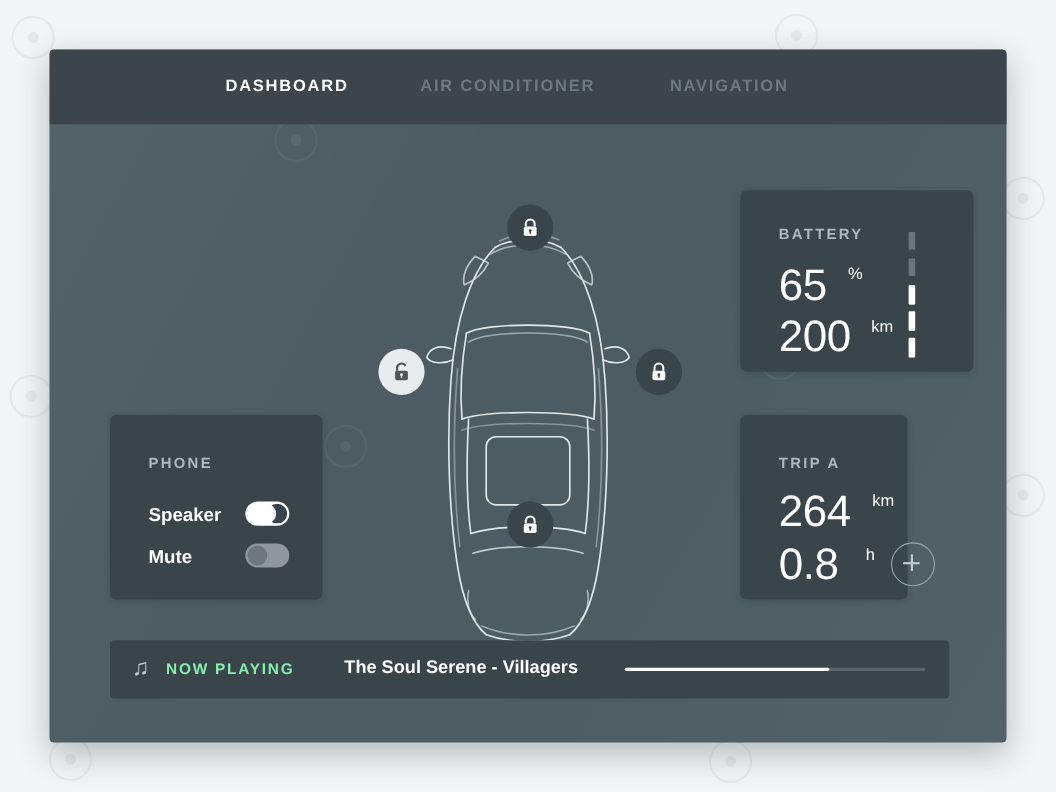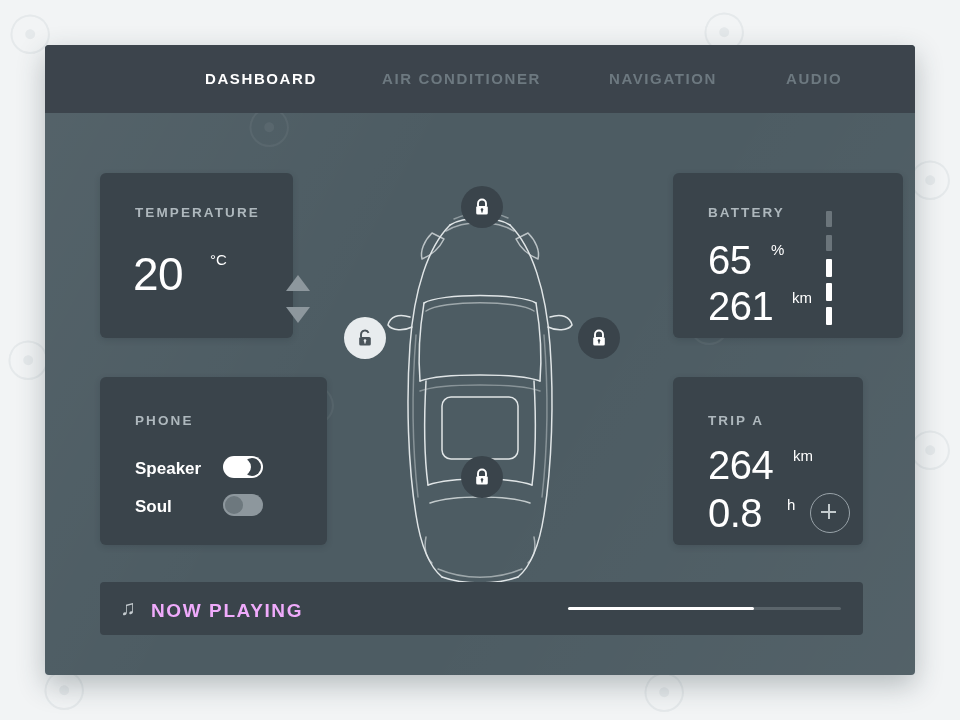--- a/index.html
+++ b/index.html
@@ -175,24 +175,24 @@
   #np-note {
     position: absolute;
     left: 20px; top: 14px;
     font-size: 21px;
     color: #c5ccd0;
     line-height: 24px;
   }
   #np-label {
     position: absolute;
     left: 51px; top: 18px;
-    font-size: 19px;
+    font-size: 14px;
     letter-spacing: 1.6px;
     font-weight: bold;
-    color: #f0abfc;
+    color: #86efac;
     white-space: nowrap;
   }
   #np-track {
     position: absolute;
     left: 213px; top: 16px;
     font-size: 16.5px;
     font-weight: bold;
     color: #ffffff;
     white-space: nowrap;
   }
@@ -257,60 +257,52 @@
 <div id="screen">
 
   <div class="wm" style="left:200px;top:52px;">☉</div>
   <div class="wm" style="left:640px;top:250px;">☉</div>
   <div class="wm" style="left:245px;top:330px;">☉</div>
 
   <div id="tabbar">
     <div class="tab active" style="left: 160px;">DASHBOARD</div>
     <div class="tab" style="left: 564px;">NAVIGATION</div>
     <div class="tab" style="left: 337px;">AIR CONDITIONER</div>
-    <div class="tab" style="left: 741px;">AUDIO</div>
-  </div>
-
-  <div class="panel" style="left:55px; top:128px; width:193px; height:165px;">
-    <div class="panel-title" style="top:32px;">TEMPERATURE</div>
-    <div class="bigval" style="left:33px; top:78px;">20</div>
-    <div class="unit" style="left:110px; top:78px;">°C</div>
-    <div class="tri tri-up" style="left:186px; top:102px;"></div>
-    <div class="tri tri-down" style="left:186px; top:134px;"></div>
-  </div>
-
-  <div class="panel" style="left:628px; top:128px; width:230px; height:165px;">
+  </div>
+
+
+  <div class="panel" style="left:628px; top:128px; width:212px; height:165px;">
     <div class="panel-title" style="top:32px;">BATTERY</div>
     <div class="bigval" style="left:35px; top:67px; font-size:40px;">65</div>
     <div class="unit" style="left:98px; top:68px;">%</div>
-    <div class="bigval" style="left:35px; top:113px; font-size:40px;">261</div>
+    <div class="bigval" style="left:35px; top:113px; font-size:40px;">200</div>
     <div class="unit" style="left:119px; top:116px;">km</div>
 
     <div>
       <div class="seg off" style="left:153px; top:38px;  height:16px;"></div>
       <div class="seg off" style="left:153px; top:62px;  height:16px;"></div>
       <div class="seg on" style="left:153px; top:86px;  height:18px;"></div>
       <div class="seg on" style="left:153px; top:110px; height:18px;"></div>
       <div class="seg on" style="left:153px; top:134px; height:18px;"></div>
     </div>
   </div>
 
-  <div class="panel" style="left:55px; top:332px; width:227px; height:168px;">
+  <div class="panel" style="left:55px; top:332px; width:193px; height:168px;">
     <div class="panel-title" style="top:36px;">PHONE</div>
     <div class="tog-label" style="left:35px; top:82px;">Speaker</div>
     <div class="tog on" style="left:123px; top:79px;">
       <div class="knob"></div>
     </div>
-    <div class="tog-label" style="left:35px; top:120px;">Soul</div>
+    <div class="tog-label" style="left:35px; top:120px;">Mute</div>
     <div class="tog off" style="left:123px; top:117px;">
       <div class="knob"></div>
     </div>
   </div>
 
-  <div class="panel" style="left:628px; top:332px; width:190px; height:168px;">
+  <div class="panel" style="left:628px; top:332px; width:152px; height:168px;">
     <div class="panel-title" style="top:36px;">TRIP A</div>
     <div class="bigval" style="left:35px; top:68px; font-size:40px;">264</div>
     <div class="unit" style="left:120px; top:70px;">km</div>
     <div class="bigval" style="left:35px; top:116px; font-size:40px;">0.8</div>
     <div class="unit" style="left:114px; top:119px;">h</div>
     <div id="trip-plus" style="left:137px; top:116px;"></div>
   </div>
 
   <svg id="car-art" width="200" height="400" viewBox="0 0 200 400" fill="none">
     <g stroke="#eef2f3" stroke-width="1.5" stroke-linecap="round" stroke-linejoin="round" opacity="0.92">
@@ -388,18 +380,19 @@
       <path d="M6 9 V6.5 a4 4 0 0 1 8 0 V9" stroke="#ffffff" stroke-width="1.9" fill="none"></path>
       <rect x="4.2" y="9" width="11.6" height="8.6" rx="1.6" fill="#ffffff"></rect>
       <circle cx="10" cy="12.6" r="1.3" fill="#3a444b"></circle>
       <rect x="9.35" y="12.6" width="1.3" height="2.9" fill="#3a444b"></rect>
     </svg>
   </div>
 
   <div id="nowplaying">
     <div id="np-note">♫</div>
     <div id="np-label">NOW PLAYING</div>
+    <div id="np-track">The Soul Serene - Villagers</div>
     <div id="np-bar">
       <div id="np-bar-fill" style="width: 185.64px;"></div>
     </div>
   </div>
 
 </div>
 
 </body></html>

